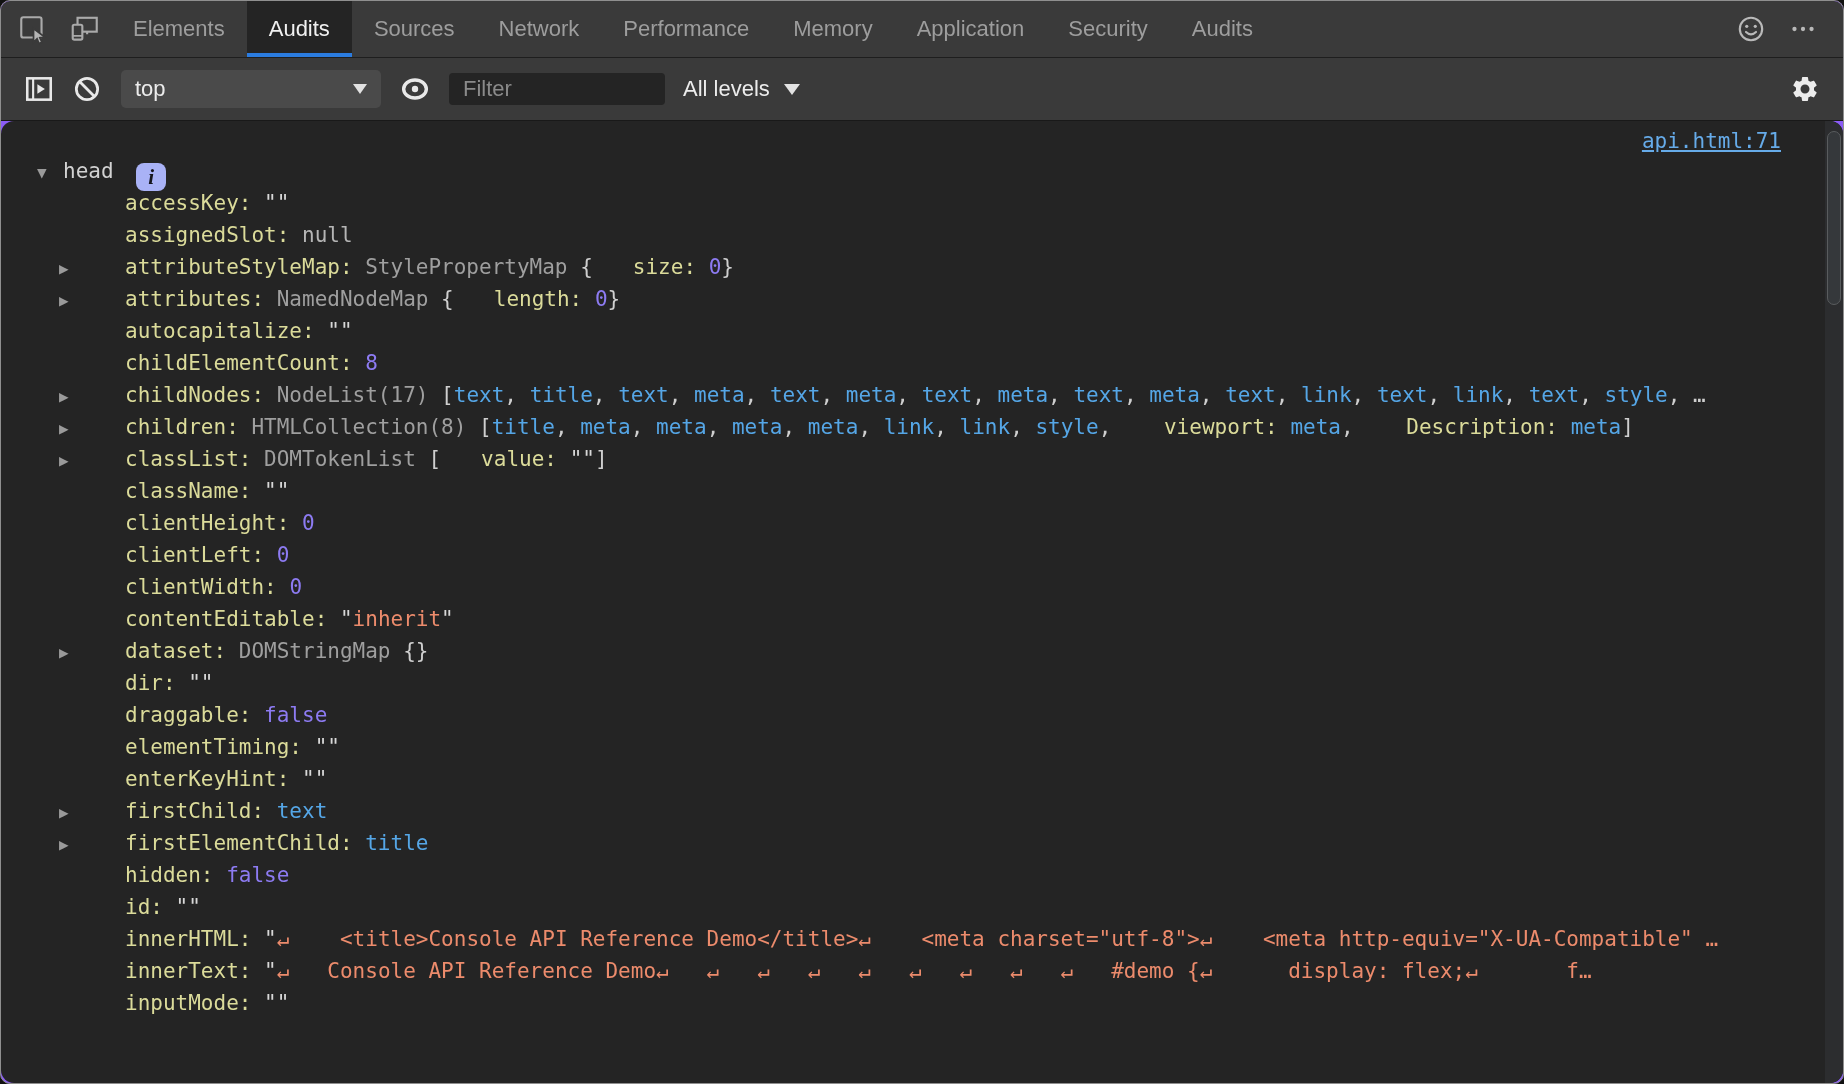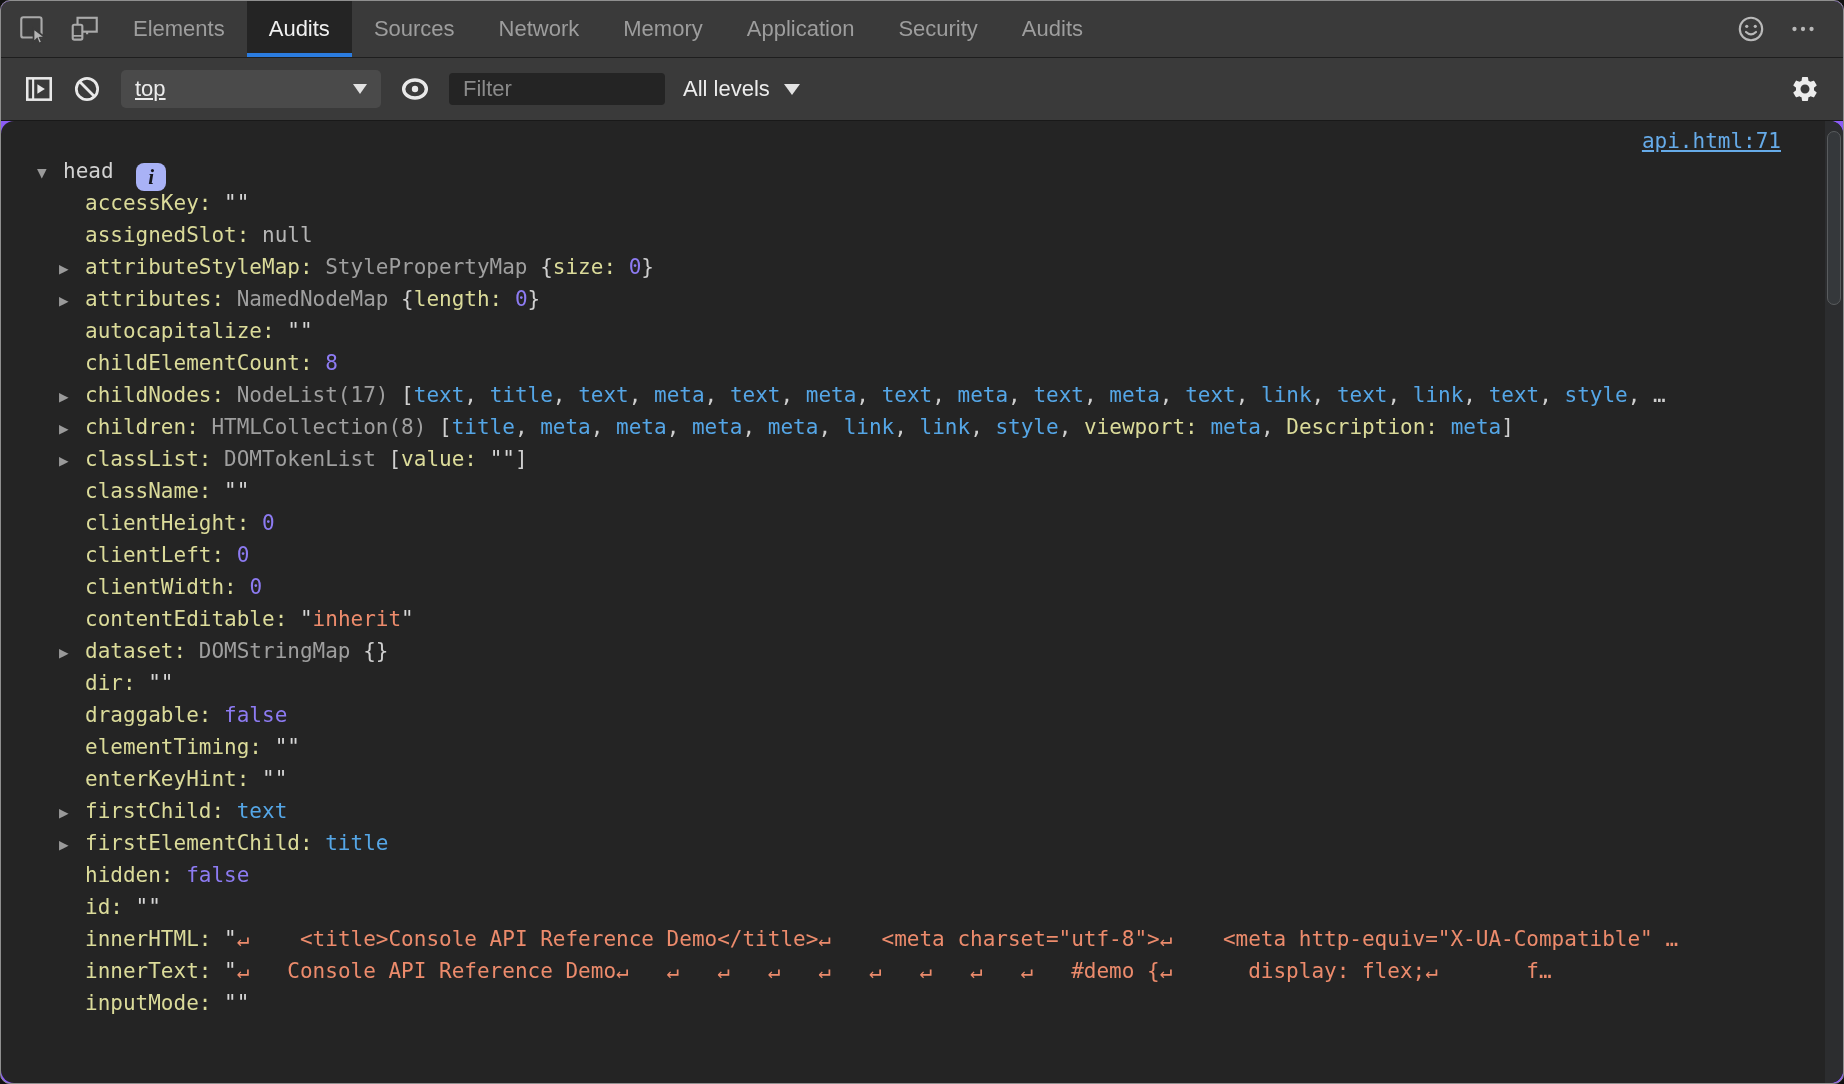--- a/index.html
+++ b/index.html
@@ -17,40 +17,40 @@
   .tab{display:flex;align-items:center;padding:0 22px;font-size:22px;color:#9d9d9d;position:relative;cursor:pointer;}
   .tab.active{background:#242424;color:#f1f1f1;}
   .tab.active::after{content:"";position:absolute;left:0;right:0;bottom:0;height:4px;background:#2b7ce0;}
   .right-icons{margin-left:auto;display:flex;align-items:stretch;padding-right:14px;}
   
   .consolebar{height:62px;background:#3a3a3a;border-bottom:1px solid #191919;
     display:flex;align-items:center;flex:none;padding:0 14px;}
   .consolebar .icon-btn{width:48px;}
   .ctx-select{width:232px;height:38px;background:#4a4a4a;border-radius:5px;margin:0 10px;
     display:flex;align-items:center;justify-content:space-between;padding:0 14px;
-    color:#ececec;font-size:22px;cursor:pointer;flex:none;text-decoration:underline;}
+    color:#ececec;font-size:22px;cursor:pointer;flex:none;}
   .dd-tri{width:0;height:0;border-left:7px solid transparent;border-right:7px solid transparent;
     border-top:10px solid #e2e2e2;flex:none;}
   .filter{width:188px;height:32px;background:#242424;border:none;border-radius:4px;
     color:#ddd;font-size:22px;padding:0 14px;margin:0 10px;outline:none;
     font-family:"Liberation Sans",sans-serif;flex:none;}
   .filter::placeholder{color:#8a8a8a;}
   .levels{display:flex;align-items:center;gap:14px;color:#ececec;font-size:22px;margin-left:8px;cursor:pointer;}
   .levels .dd-tri{border-left-width:8px;border-right-width:8px;border-top-width:11px;}
   .spacer{flex:1;}
   
   .console{flex:1;position:relative;overflow:hidden;background:#242424;
     font-family:"DejaVu Sans Mono",monospace;font-size:21px;border-radius:13px;}
   .source-link{height:28px;line-height:28px;padding:6px 62px 0 0;text-align:right;
     color:#66abe9;text-decoration:underline;cursor:pointer;}
   .row{height:32px;line-height:32px;white-space:pre;}
   .lvl0{padding-left:36px;}
   .lvl1{padding-left:58px;}
   .tw{display:inline-block;width:26px;color:#9a9a9a;font-size:16px;cursor:pointer;}
-  .sg-key{color:#dbdb9a;}
+  .sg-key{color:#dbdb9a;margin-left:40px;}
   .sg-type{color:#9f9f9f;}
   .sg-num{color:#8d7bf2;}
   .sg-str{color:#ec8b6c;}
   .sg-q{color:#d8d8d8;}
   .sg-node{color:#55a6e6;}
   .sg-plain{color:#cfcfcf;}
   .sg-dim{color:#b5b5b5;}
   .sg-obj{color:#d2d2d2;}
   .info-badge{display:inline-flex;align-items:center;justify-content:center;
     width:30px;height:28px;background:#a9b2f6;color:#15151d;border-radius:8px;
@@ -79,20 +79,21 @@
         <line x1="17" y1="17.5" x2="17" y2="20" stroke="#aaaaaa" stroke-width="2"></line>
         <rect x="3.5" y="11" width="9" height="14" rx="1.5" fill="#3a3a3a" stroke="#aaaaaa" stroke-width="2"></rect>
         <line x1="3.5" y1="21.5" x2="12.5" y2="21.5" stroke="#aaaaaa" stroke-width="1.6"></line>
       </svg>
     </div>
     <div class="tab-strip">
         <div class="tab">Elements</div>
         <div class="tab active">Audits</div>
         <div class="tab">Sources</div>
         <div class="tab">Network</div>
+        <div class="tab">Performance</div>
         <div class="tab">Memory</div>
         <div class="tab">Application</div>
         <div class="tab">Security</div>
         <div class="tab">Audits</div>
       </div>
     <div class="right-icons">
       <div class="icon-btn">
         <svg width="32" height="32" viewBox="0 0 30 30">
           <circle cx="15" cy="15" r="10.5" fill="none" stroke="#b9b9b9" stroke-width="2"></circle>
           <circle cx="11" cy="12.5" r="1.5" fill="#b9b9b9"></circle>

